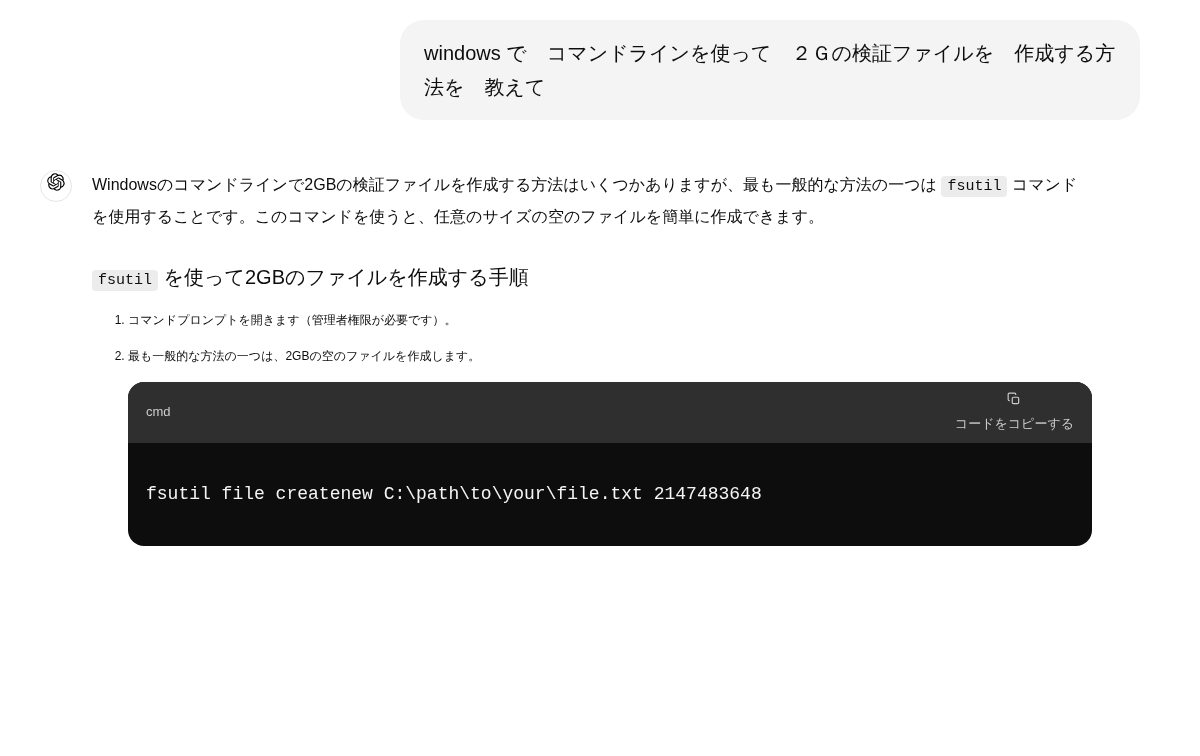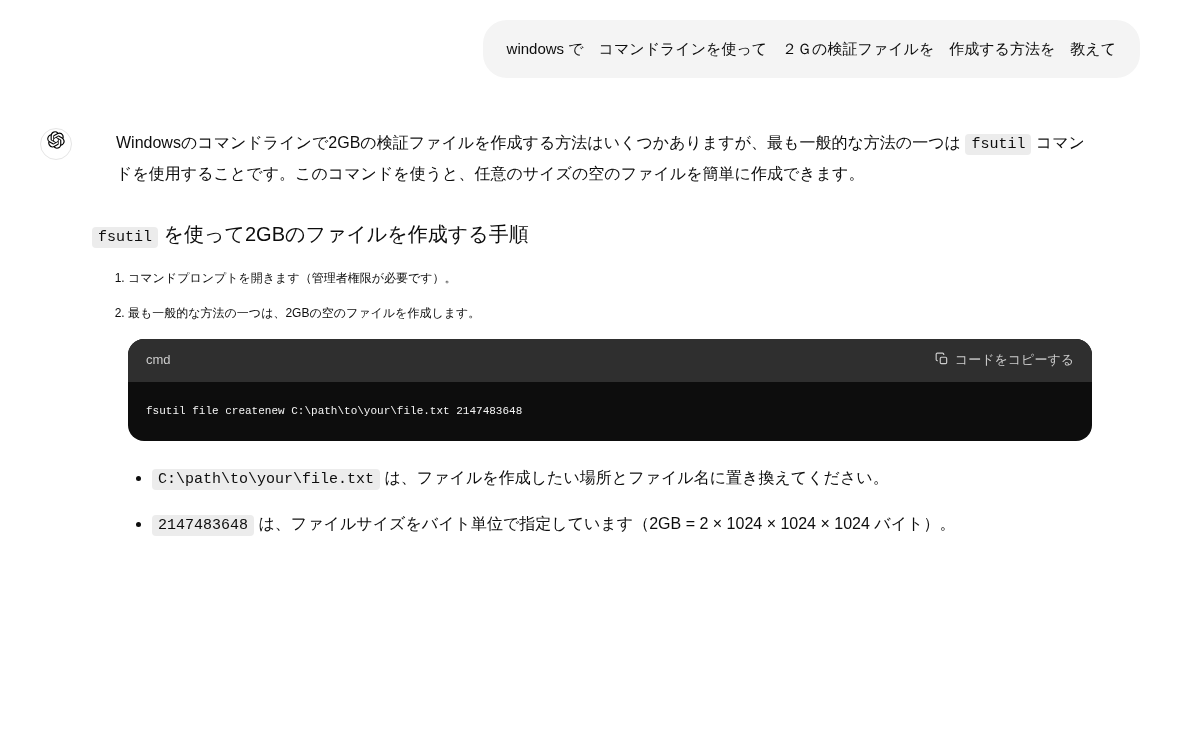--- a/index.html
+++ b/index.html
@@ -16,21 +16,21 @@
       display: flex;
       justify-content: flex-end;
       margin-bottom: 50px;
       padding-right: 20px;
     }
     .user-bubble {
       background: #f4f4f4;
       border-radius: 24px;
       padding: 16px 24px;
       max-width: 740px;
-      font-size: 15px;
+      font-size: 20px;
       line-height: 1.7;
       color: #0d0d0d;
     }
     .assistant-row {
       display: flex;
       gap: 20px;
       align-items: flex-start;
     }
     .avatar {
       width: 32px;
@@ -45,21 +45,20 @@
     }
     .avatar svg { width: 18px; height: 18px; }
     .assistant-content {
       flex: 1;
       max-width: 1000px;
     }
     .intro-para {
       font-size: 16px;
       line-height: 1.9;
       margin-bottom: 30px;
-      margin-left: 24px;
     }
     code.inline {
       font-family: "Consolas", "Courier New", monospace;
       background: #ececec;
       padding: 2px 6px;
       border-radius: 4px;
       font-size: 15px;
       color: #0d0d0d;
     }
     h3.section-heading {
@@ -96,26 +95,27 @@
     .copy-btn {
       display: flex;
       align-items: center;
       gap: 6px;
       color: #cdcdcd;
       background: transparent;
       border: none;
       font-size: 13px;
       cursor: pointer;
       font-family: inherit;
+      flex-direction: column;
     }
     .copy-btn svg { width: 14px; height: 14px; }
     .code-body {
-      padding: 20px 18px;
+      padding: 36px 18px;
       font-family: "Consolas", "Courier New", monospace;
-      font-size: 11px;
+      font-size: 18px;
       color: #f5f5f5;
       white-space: pre;
       overflow-x: auto;
     }
     ul.bullets {
       list-style: disc;
       padding-left: 60px;
     }
     ul.bullets li {
       margin-bottom: 14px;
@@ -169,23 +169,15 @@
                 <rect x="9" y="9" width="11" height="11" rx="2"></rect>
                 <path d="M5 15H4a2 2 0 0 1-2-2V4a2 2 0 0 1 2-2h9a2 2 0 0 1 2 2v1"></path>
               </svg>
           </span>
           <span>コードをコピーする</span>
         </button>
       </div>
       <div class="code-body">fsutil file createnew C:\path\to\your\file.txt 2147483648</div>
     </div>
 
-    <ul class="bullets">
-      <li>
-        <code class="inline">C:\path\to\your\file.txt</code><span> は、ファイルを作成したい場所とファイル名に置き換えてください。</span>
-      </li>
-      <li>
-        <code class="inline">2147483648</code><span> は、ファイルサイズをバイト単位で指定しています（2GB = 2 × 1024 × 1024 × 1024 バイト）。</span>
-      </li>
-    </ul>
 
   </div>
 </div>
 
 </body></html>

